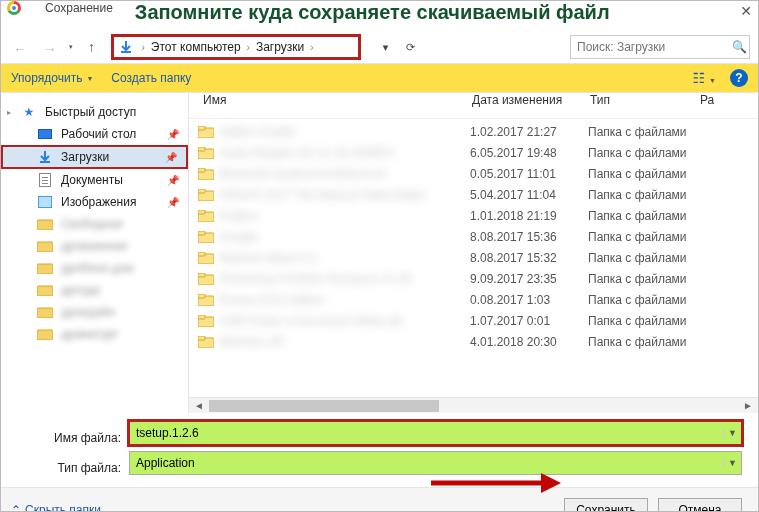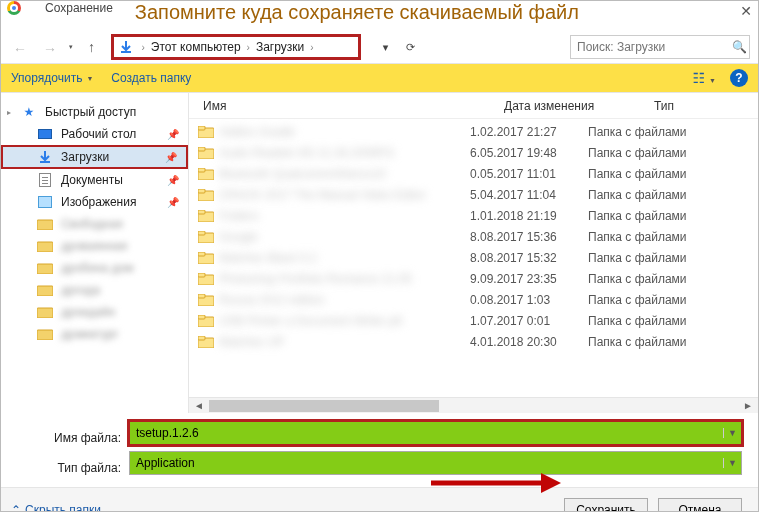--- a/index.html
+++ b/index.html
@@ -4,21 +4,21 @@
 <style>
 * { box-sizing: border-box; margin: 0; padding: 0; font-family: "Segoe UI", Tahoma, sans-serif; }
 body { background: #fff; width: 759px; height: 512px; position: relative; overflow: hidden; border: 1px solid #bbb; }
 
 
 .titlebar { height: 30px; display: flex; align-items: flex-start; padding: 0 6px; font-size: 12px; color: #444; position: relative; gap: 16px; }
 .titlebar .chrome-ico { width: 14px; height: 14px; border-radius: 50%; background: conic-gradient(#ea4335 0 120deg, #34a853 120deg 240deg, #fbbc05 240deg 360deg); margin-right: 8px; display:inline-block; position:relative;}
 .titlebar .chrome-ico::after{content:"";position:absolute;inset:3px;border-radius:50%;background:#fff;}
 .titlebar .chrome-ico::before{content:"";position:absolute;inset:5px;border-radius:50%;background:#4285f4;z-index:2;}
 .titlebar .title { margin-right: 6px; }
-.titlebar .hint { color: #a16207; font-size: 20px; font-weight: 400; }
+.titlebar .hint { color: #14532d; font-size: 20px; font-weight: 700; }
 .titlebar .close { position: absolute; top: 2px; right: 6px; font-size: 14px; color: #555; cursor: pointer; }
 
 
 .navrow { height: 32px; display: flex; align-items: center; padding: 2px 8px; gap: 8px; }
 .nav-btn { width: 22px; height: 22px; display:flex; align-items:center; justify-content:center; color:#555; font-size:14px; }
 .nav-btn.disabled { color: #bbb; }
 .breadcrumb { flex: 0 0 auto; display: flex; align-items: center; height: 26px; border: 3px solid #b22020; padding: 0 4px 0 0; background:#fff; min-width: 250px; position:relative;}
 .breadcrumb .mini-ico { width:16px;height:16px;margin:0 4px; display:flex;align-items:center;justify-content:center;}
 .breadcrumb .chev { color:#888; font-size:10px; padding:0 4px;}
 .breadcrumb .seg { font-size:12px; color:#222; padding:0 2px;}
@@ -51,41 +51,41 @@
 .side li.blurred span.txt{ filter: blur(3px); color:#999;}
 .side li.blurred .ic svg rect{ fill:#f3d26b; stroke:#d8a62a;}
 .star { color:#2b7de9; font-size:14px;}
 .desk-ico{width:14px;height:10px;background:#2b7de9;border:1px solid #1a5aa8;}
 .down-arrow{color:#2b7de9;}
 .doc-ico{width:12px;height:14px;background:#fff;border:1px solid #888;position:relative;}
 .doc-ico::after{content:"";position:absolute;left:2px;right:2px;top:3px;height:1px;background:#888;box-shadow:0 3px 0 #888,0 6px 0 #888;}
 .img-ico{width:14px;height:12px;background:#b6e0ff;border:1px solid #4a9eda;position:relative;}
 
 .main { flex:1; display:flex; flex-direction:column; position:relative; overflow:hidden;}
-.cols { display:flex; height:26px; align-items:center; font-size:12px; color:#333; border-bottom:1px solid #eee; padding:0 8px;gap:32px;}
+.cols { display:flex; height:26px; font-size:12px; color:#333; border-bottom:1px solid #eee; padding:0 8px;}
 .cols .c-name{ flex: 0 0 275px; padding-left:6px;}
 .cols .c-date{ flex: 0 0 118px;}
 .cols .c-type{ flex: 0 0 110px;}
 .cols .c-size{ flex: 1;}
 .rows { flex:1; overflow:hidden; padding: 2px 8px;}
 .row { display:flex; height:21px; align-items:center; font-size:12px; color:#333;}
 .row .r-ico { width:18px;height:16px;margin-right:4px; display:flex;align-items:center;justify-content:center;}
 .row .r-name{ flex:0 0 251px; filter: blur(4px); color:#c8c8c8; overflow:hidden;}
 .row .r-date{ flex:0 0 118px; color:#555;}
 .row .r-type{ flex:0 0 130px; color:#555;}
 .folder-svg rect{fill:#fce38a;stroke:#d8a62a;}
 .scroll-h { height:16px; border-top:1px solid #e5e5e5; display:flex; align-items:center; padding:0 2px; background:#f3f3f3;}
 .scroll-h .sarr{width:16px;text-align:center;color:#666;font-size:10px;}
 .scroll-h .thumb{width:230px;height:12px;background:#c8c8c8;margin-left:2px;}
 
 
 .foot { padding: 8px 16px 6px 40px; font-size:12px;}
 .foot-row { display:flex; align-items:flex-end; margin-bottom:6px;}
 .foot-row .lbl { width:80px; text-align:right; margin-right:8px; color:#222;}
-.inp-wrap { flex:1; display:flex; align-items:center; border:1px solid #999; background:#84cc16; height:24px;}
+.inp-wrap { flex:1; display:flex; align-items:center; border:1px solid #999; background:#bef264; height:24px;}
 .inp-wrap.hl { outline:3px solid #b22020; outline-offset:-1px;}
 .inp-wrap.hl input{font-weight:400;}
 .inp-wrap.combo{ border:1px solid #aaa;}
 .inp-wrap input { flex:1; border:none; outline:none; padding:0 6px; font-size:12px; background:transparent;}
 .inp-wrap .dd { width:18px; text-align:center; color:#555; border-left:1px solid #ccc; font-size:9px;}
 
 
 .bottom { display:flex; align-items:center; padding:10px 16px 10px 10px; border-top:1px solid #e5e5e5; background:#f5f5f5;}
 .bottom .hide { display:flex; align-items:center; gap:4px; color:#1a5aa8; cursor:pointer; font-size:12px;}
 .bottom .btn { width:84px; height:24px; border:1px solid #aaa; background:#efefef; font-size:12px; margin-left:10px; cursor:pointer;}

